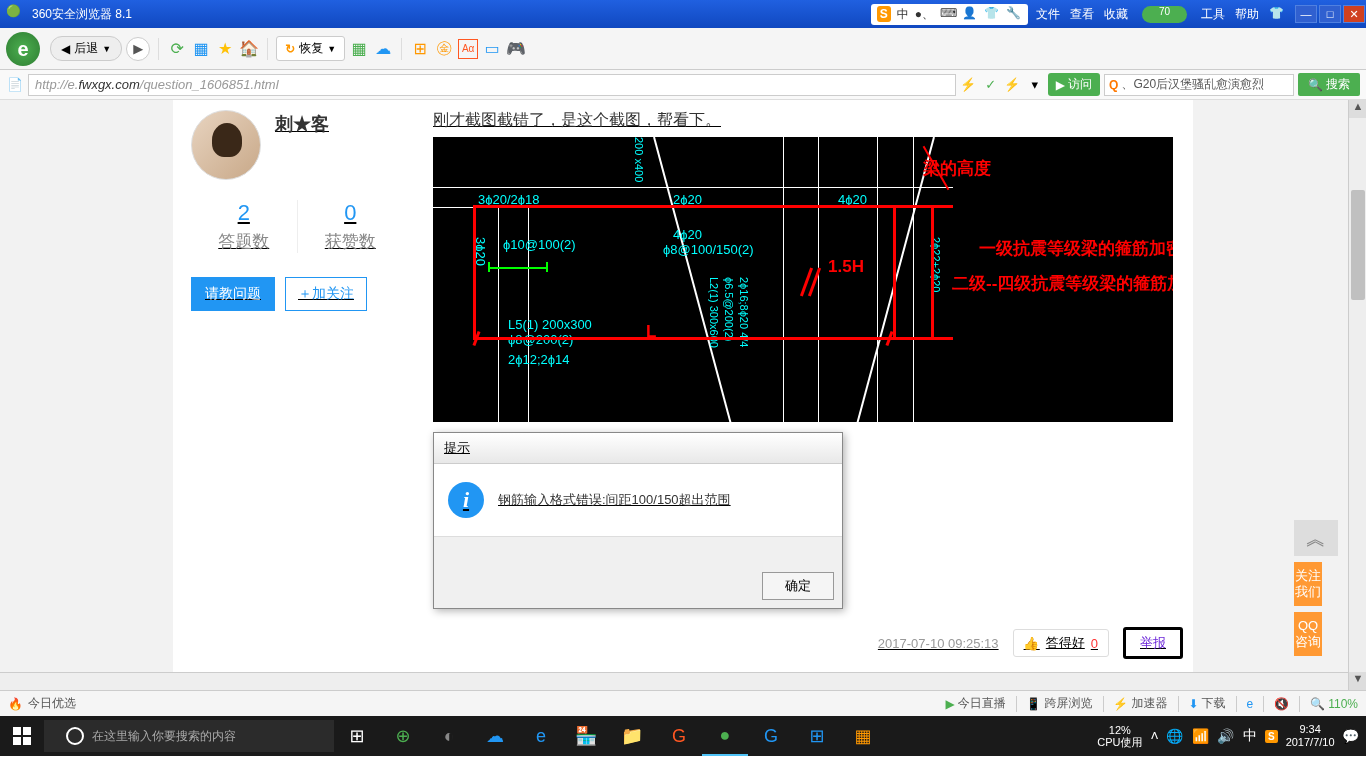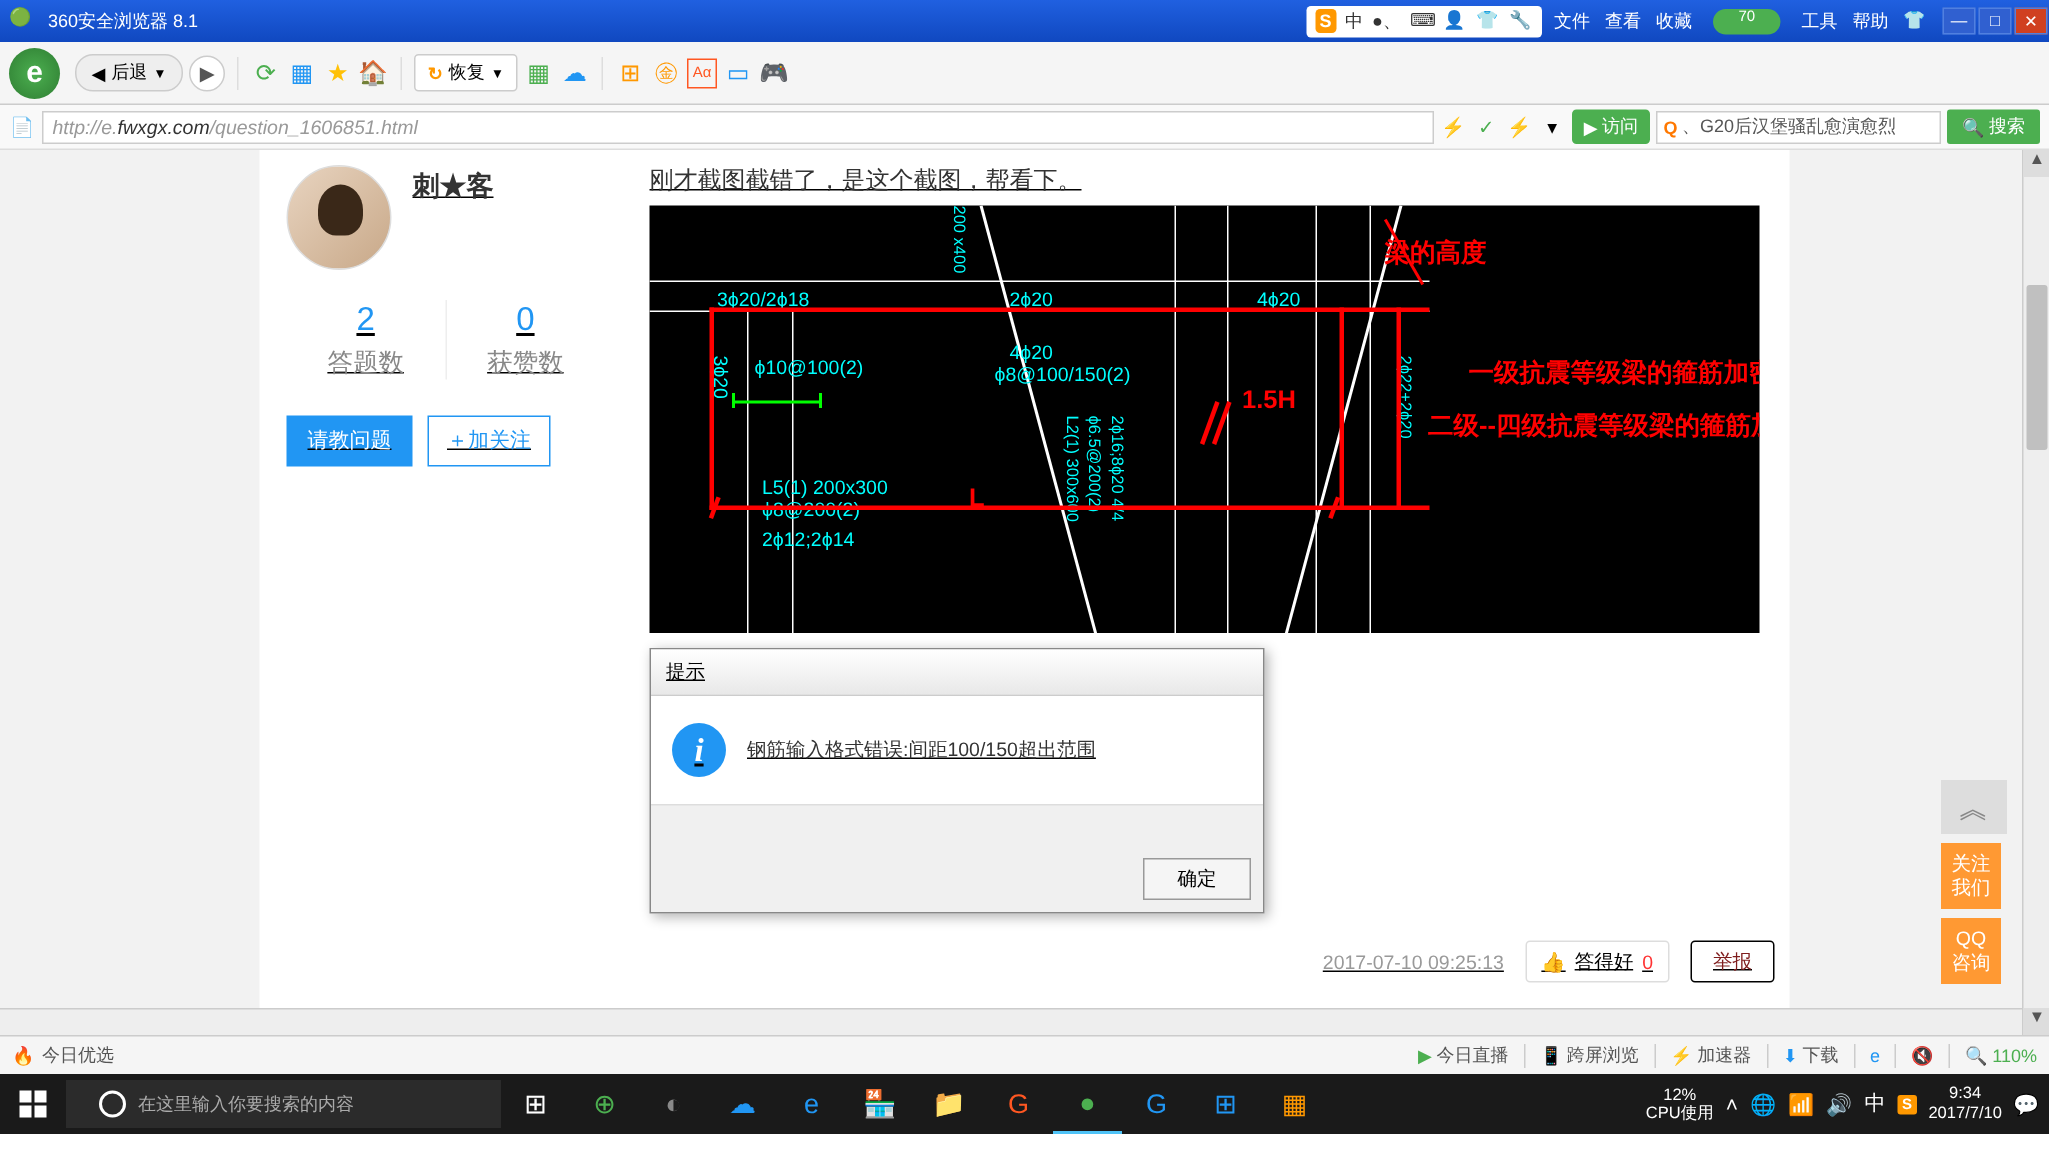--- a/index.html
+++ b/index.html
@@ -85,26 +85,26 @@
 .info-icon { width: 36px; height: 36px; border-radius: 50%; background: #2196f3; color: #fff; display: flex; align-items: center; justify-content: center; font-size: 22px; font-weight: bold; font-style: italic; font-family: Georgia, serif; }
 .dialog-msg { font-size: 13px; color: #333; }
 .dialog-footer { background: #f0f0f0; border-top: 1px solid #ddd; padding: 8px; text-align: right; }
 .dialog-ok { padding: 4px 22px; font-size: 13px; border: 1px solid #999; background: #f5f5f5; cursor: pointer; margin-top: 27px; }
 
 .meta-row { display: flex; justify-content: flex-end; align-items: center; gap: 14px; margin-top: 18px; font-size: 13px; }
 .meta-row .time { color: #999; }
 .vote-btn { border: 1px solid #ddd; padding: 4px 10px; border-radius: 3px; cursor: pointer; display: flex; align-items: center; gap: 6px; }
 .vote-btn .thumb-icon { color: #ff9800; }
 .vote-btn .count { color: #ff3333; }
-.report-btn { border: 1px solid #000000; padding: 4px 14px; border-radius: 3px; cursor: pointer; color: #7f1d1d; }
+.report-btn { border: 3px solid #000000; padding: 4px 14px; border-radius: 3px; cursor: pointer; color: #6d28d9; }
 
 
 .float-btns { position: absolute; right: 28px; top: 420px; display: flex; flex-direction: column; gap: 6px; }
 .float-top { width: 44px; height: 36px; background: #ddd; display: flex; align-items: center; justify-content: center; font-size: 20px; color: #888; cursor: pointer; }
-.float-btn { width: 40px; height: 44px; background: #ff9933; color: #fff; font-size: 13px; display: flex; align-items: center; justify-content: center; text-align: center; cursor: pointer; line-height: 1.2; }
+.float-btn { width: 28px; height: 44px; background: #ff9933; color: #fff; font-size: 13px; display: flex; align-items: center; justify-content: center; text-align: center; cursor: pointer; line-height: 1.2; }
 
 
 .browser-status { height: 26px; background: #f5f5f5; border-top: 1px solid #ccc; display: flex; align-items: center; padding: 0 8px; font-size: 12px; color: #555; gap: 10px; }
 .browser-status .left { flex: 1; display: flex; align-items: center; gap: 5px; }
 .browser-status .item { display: flex; align-items: center; gap: 3px; cursor: pointer; }
 .status-sep { width: 1px; height: 16px; background: #ccc; }
 
 
 .taskbar { height: 40px; background: #1a1a1a; display: flex; align-items: center; color: #fff; font-size: 12px; }
 .start-btn { width: 44px; height: 40px; display: flex; align-items: center; justify-content: center; cursor: pointer; }

